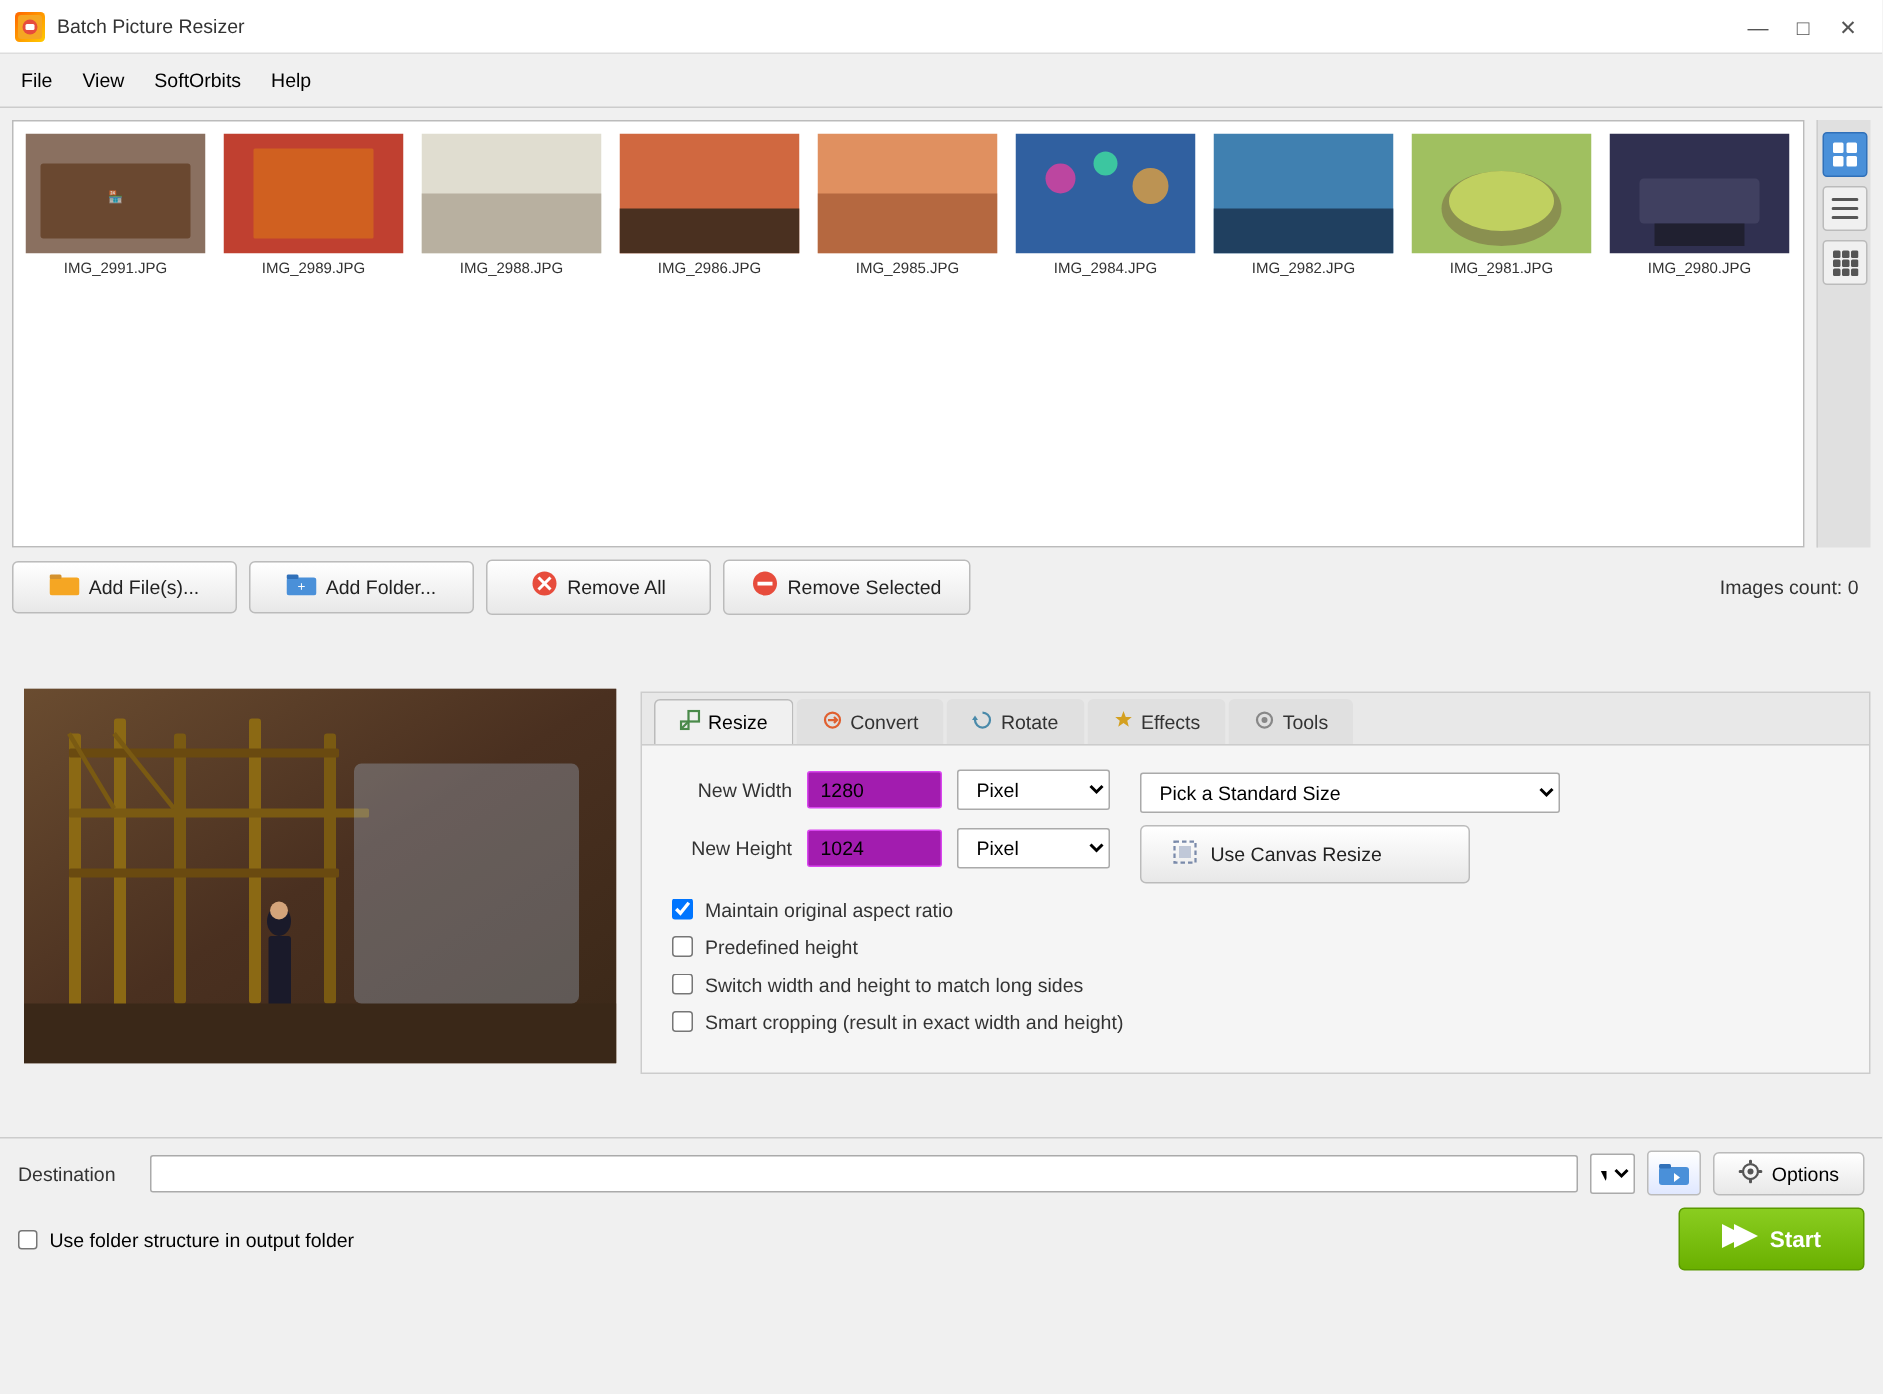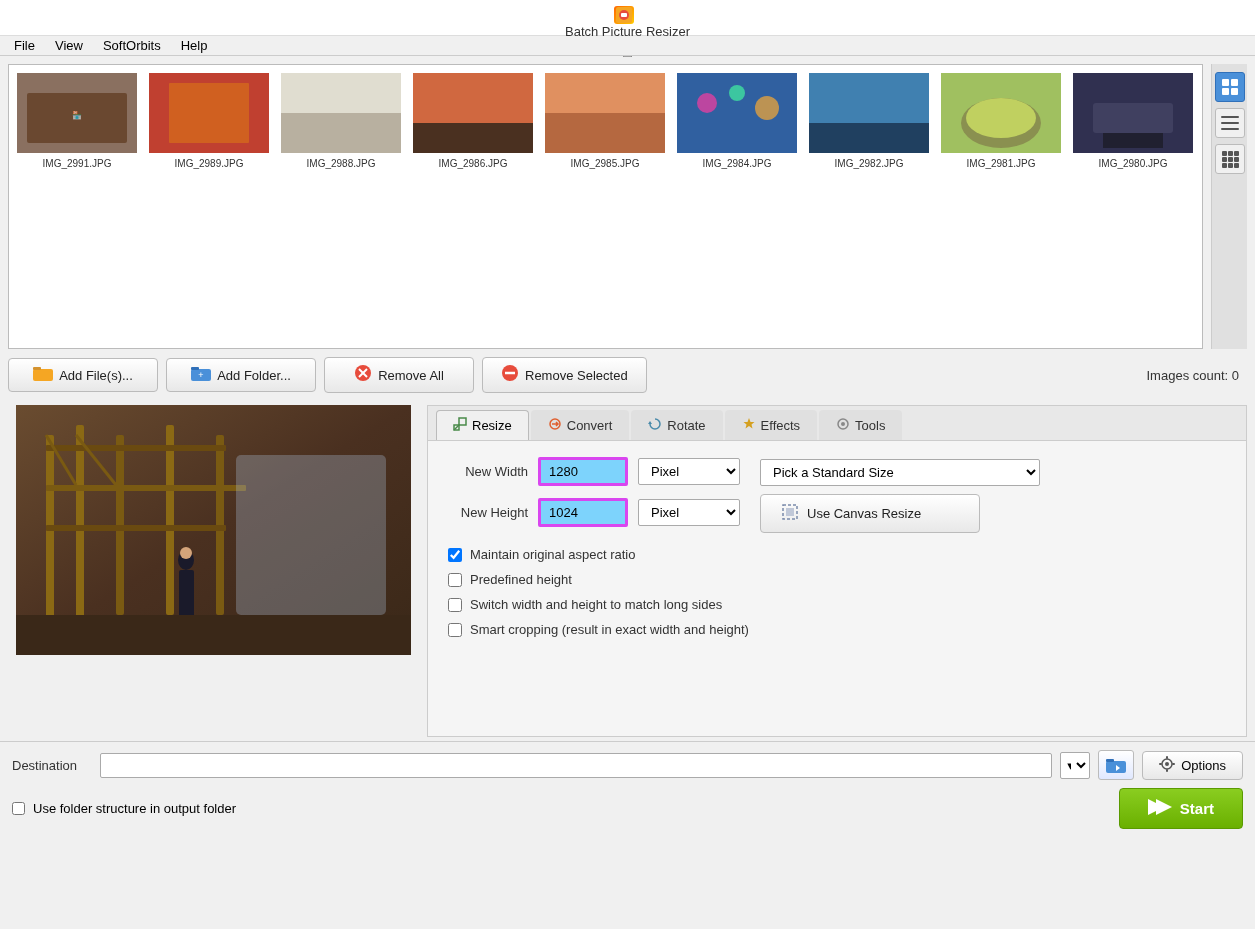--- a/index.html
+++ b/index.html
@@ -14,21 +14,20 @@
       flex-direction: column;
     }
     
     .titlebar {
       background: #fff;
       display: flex;
       align-items: center;
       padding: 6px 10px;
       border-bottom: 1px solid #ddd;
       height: 36px;
-      flex-direction: column;
     }
     .titlebar-icon {
       width: 20px;
       height: 20px;
       margin-right: 8px;
       background: linear-gradient(135deg, #ff6600, #ffcc00);
       border-radius: 3px;
       display: flex; align-items: center; justify-content: center;
       font-size: 10px; color: white; font-weight: bold;
     }
@@ -40,21 +39,21 @@
       cursor: pointer; font-size: 14px; color: #555;
       display: flex; align-items: center; justify-content: center;
       border-radius: 3px;
     }
     
     .menubar {
       background: #f0f0f0;
       display: flex;
       padding: 2px 4px;
       border-bottom: 1px solid #ccc;
-      height: 20px;
+      height: 36px;
       align-items: center;
     }
     .menubar-item {
       padding: 3px 10px;
       cursor: pointer;
       border-radius: 3px;
       font-size: 13px;
       color: #000;
     }
     
@@ -159,24 +158,24 @@
     }
     .form-label {
       font-size: 13px;
       color: #333;
       width: 80px;
       text-align: right;
     }
     .form-input {
       width: 90px;
       padding: 4px 8px;
-      border: 3px solid #d946ef;
+      border: 1px solid #d946ef;
       border-radius: 2px;
       font-size: 13px;
-      background: #7dd3fc;
+      background: #a21caf;
     }
     .form-select {
       width: 102px;
       padding: 4px 8px;
       border: 1px solid #aaa;
       border-radius: 2px;
       font-size: 13px;
       background: white;
       cursor: pointer;
     }
@@ -323,20 +322,21 @@
       flex-direction: column;
       flex: 1;
       overflow: hidden;
     }
     .lower-section {
       display: flex;
       padding: 0 0 0 0;
       gap: 0;
       overflow: hidden;
       height: 340px;
+      align-items: center;
     }
     .preview-column {
       display: flex;
       flex-direction: column;
       padding: 4px 8px;
     }
     .settings-column {
       flex: 1;
       display: flex;
       flex-direction: column;

